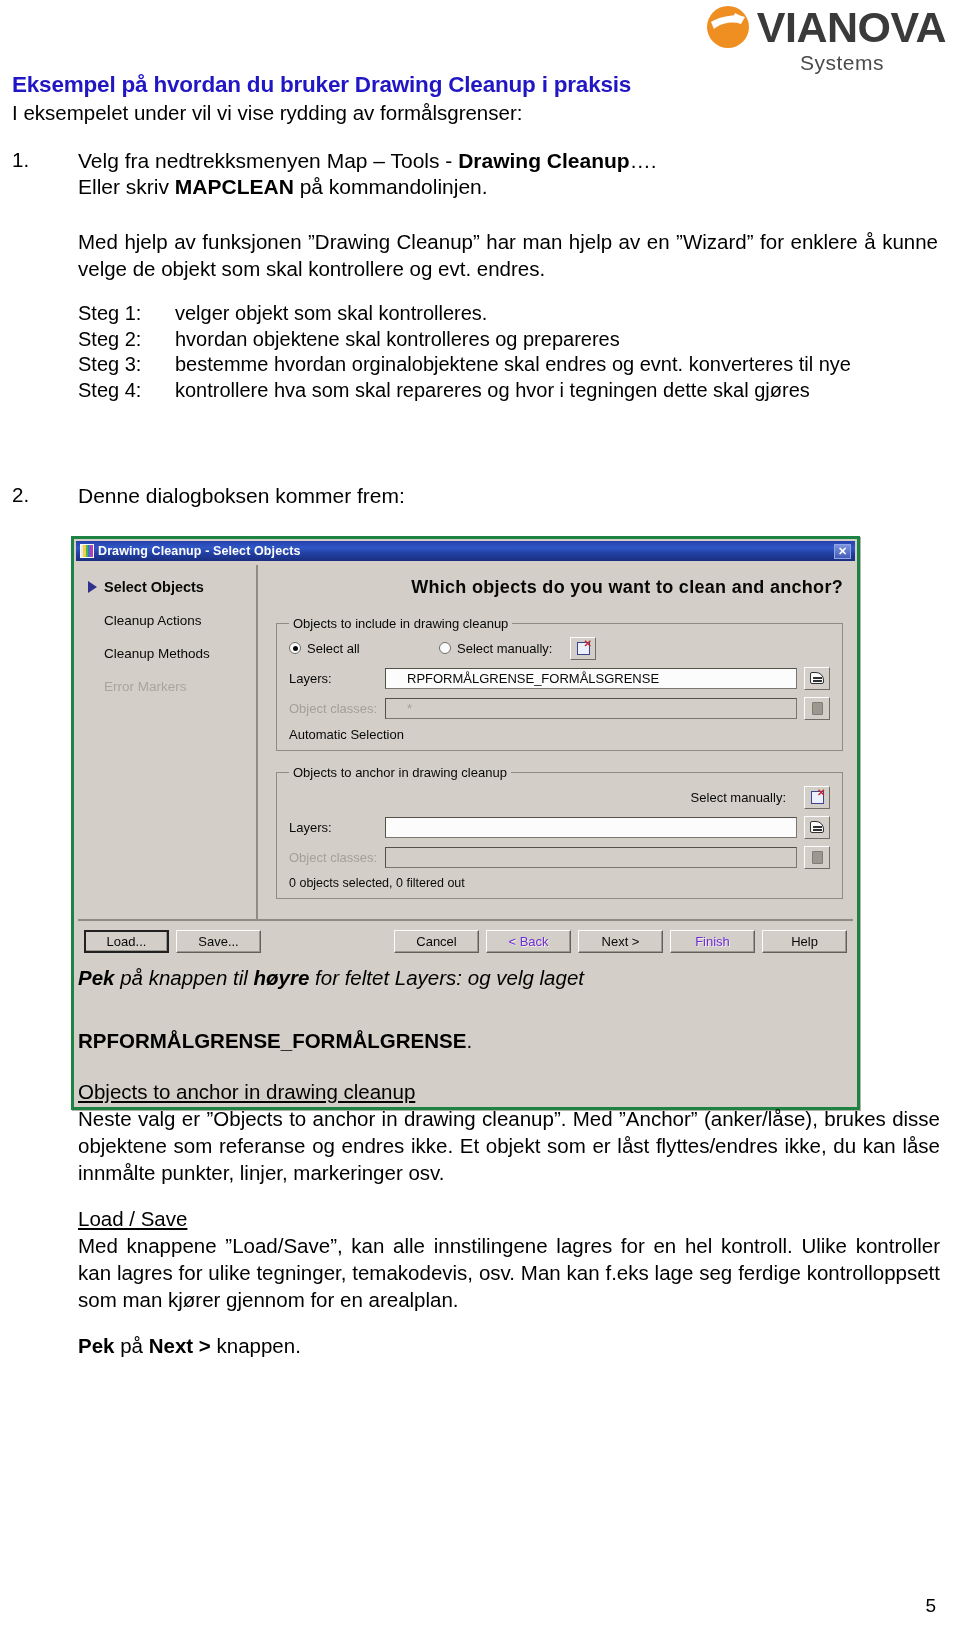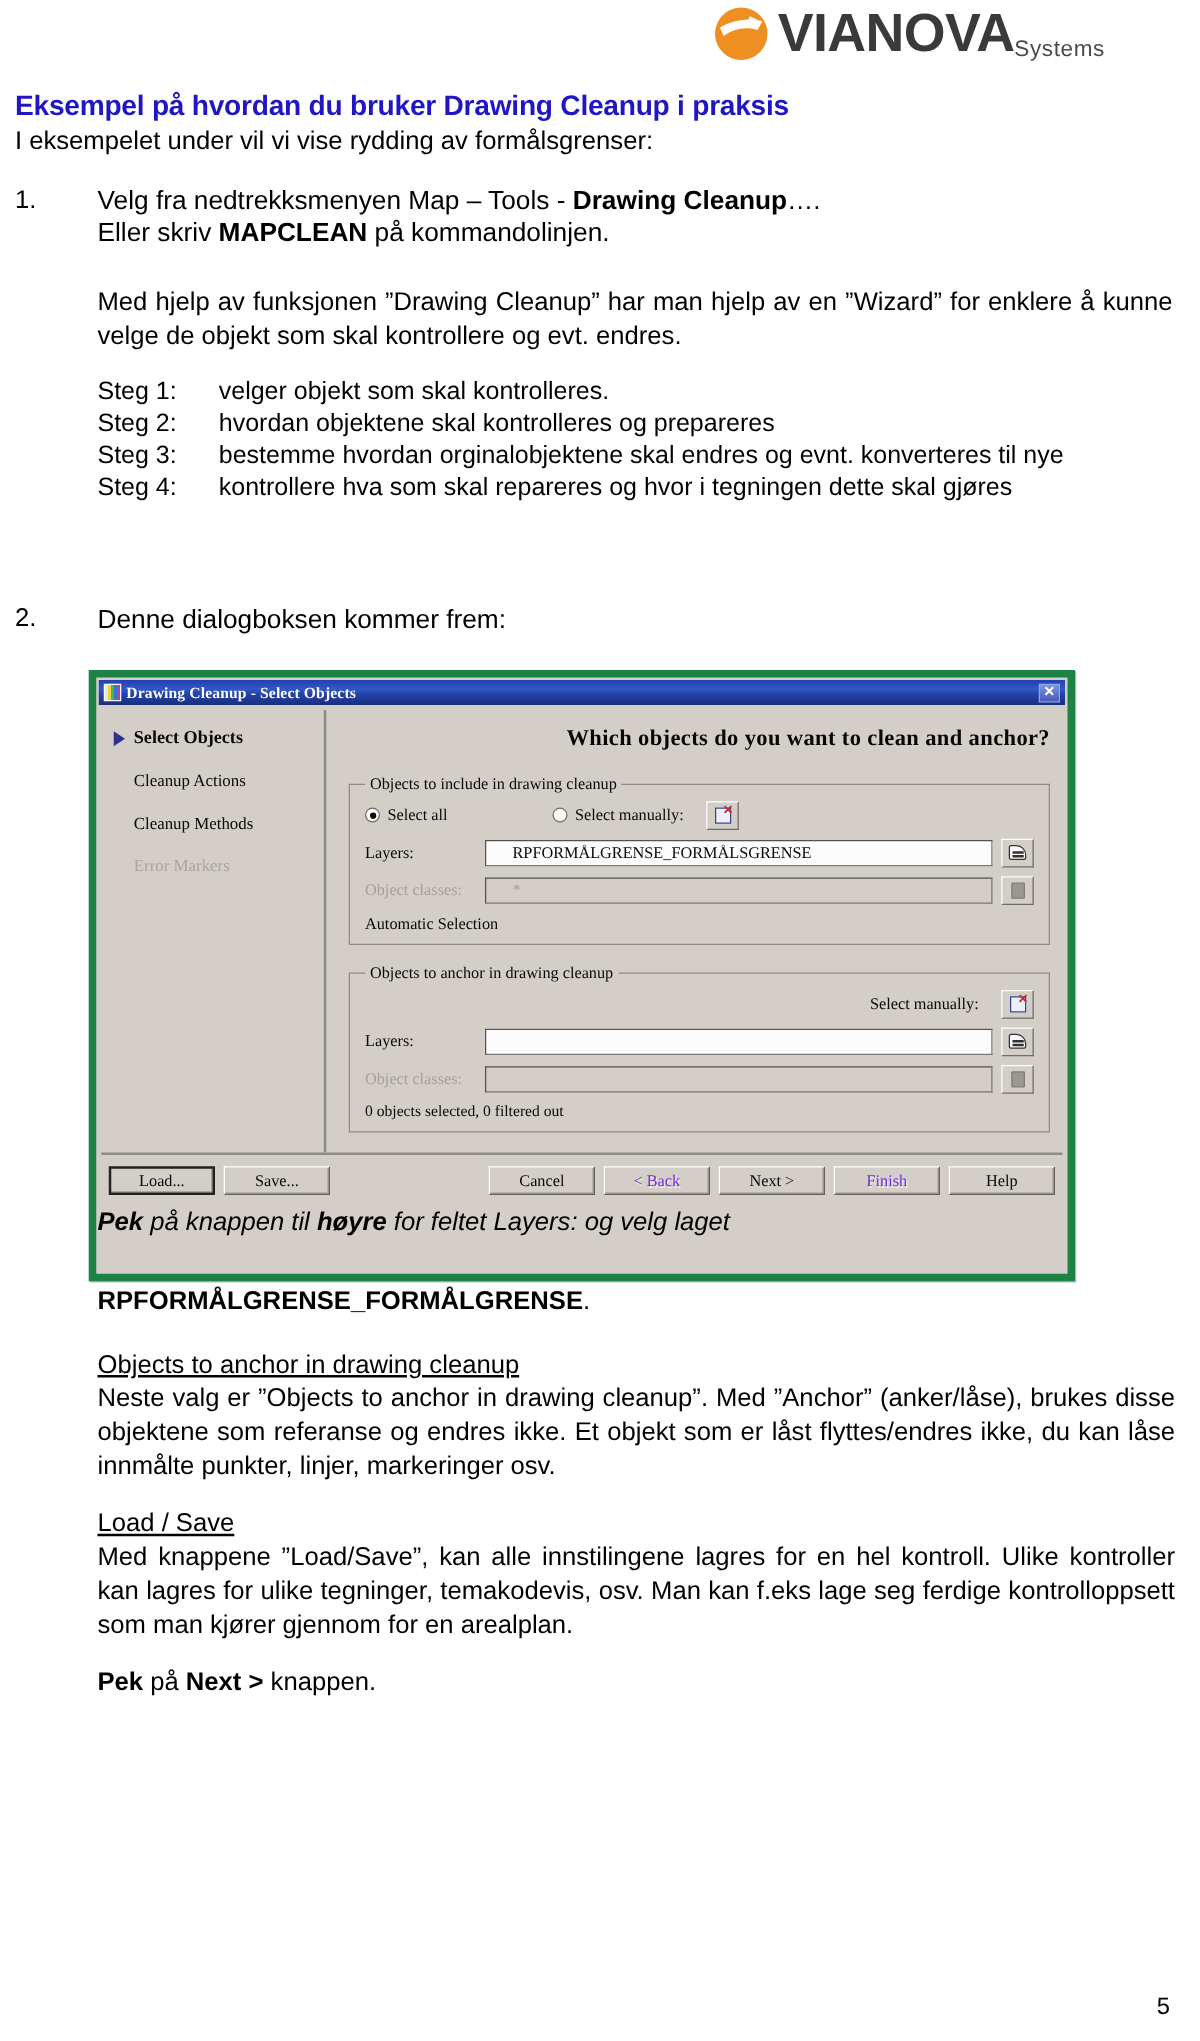--- a/index.html
+++ b/index.html
@@ -9,31 +9,31 @@
     background: #ffffff;
     font-family: "Liberation Sans", sans-serif;
     color: #000000;
     position: relative;
     overflow: hidden;
   }
 
   
   .logo-area {
     position: absolute; top: 4px; right: 14px;
-    display: flex; flex-direction: row; align-items: flex-end;
+    display: flex; flex-direction: column; align-items: flex-end;
   }
   .logo-row { display: flex; align-items: center; gap: 6px; }
   .logo-mark { width: 46px; height: 46px; position: relative; }
   .logo-word {
     font-size: 43px; font-weight: bold; letter-spacing: -0.5px;
     color: #3a3a3a; line-height: 1;
     font-family: "Liberation Sans", sans-serif;
   }
   .logo-sub {
-    font-size: 18px; color: #4a4a4a; margin-top: 1px; margin-right: 62px;
+    font-size: 21px; color: #4a4a4a; margin-top: 1px; margin-right: 62px;
     letter-spacing: 0.5px;
   }
 
   
   .doc-title {
     position: absolute; left: 12px; top: 72px;
     font-size: 22.5px; font-weight: bold; color: #2116c4;
     letter-spacing: -0.2px; white-space: nowrap;
   }
   .doc-subtitle {
@@ -49,26 +49,26 @@
 
   .steps { position: absolute; left: 78px; top: 301px; width: 862px; }
   .step-row { display: flex; font-size: 20px; line-height: 25.5px; align-items: center; }
   .step-label { width: 97px; flex: 0 0 97px; }
   .step-text { flex: 1 1 auto; }
   .justify { text-align: justify; }
 
   
   .dialog-shot {
     position: absolute; left: 71px; top: 536px;
-    width: 789px; height: 489px;
+    width: 789px; height: 574px;
     background: #d4d0c8;
-    border: 6px solid #15803d;
+    border: 3px solid #15803d;
     box-shadow: 1px 1px 0 #b7b3ab;
     filter: contrast(0.94) brightness(1.02);
-    font-family: Liberation Serif, serif;
+    font-family: Liberation Sans, sans-serif;
   }
   .titlebar {
     height: 20px; margin: 2px 2px 0 2px;
     background: linear-gradient(to bottom, #1d3bad 0%, #2b53c6 35%, #1b3ba4 60%, #12287c 100%);
     display: flex; align-items: center; padding: 0 2px;
   }
   .tb-icon {
     width: 14px; height: 14px; margin: 0 4px 0 2px;
     background: linear-gradient(90deg,#e8e8f0 0 18%, #f2d23a 18% 38%, #46b54b 38% 58%, #3b6fd4 58% 78%, #b03bb0 78% 100%);
     border: 1px solid #ffffff;

